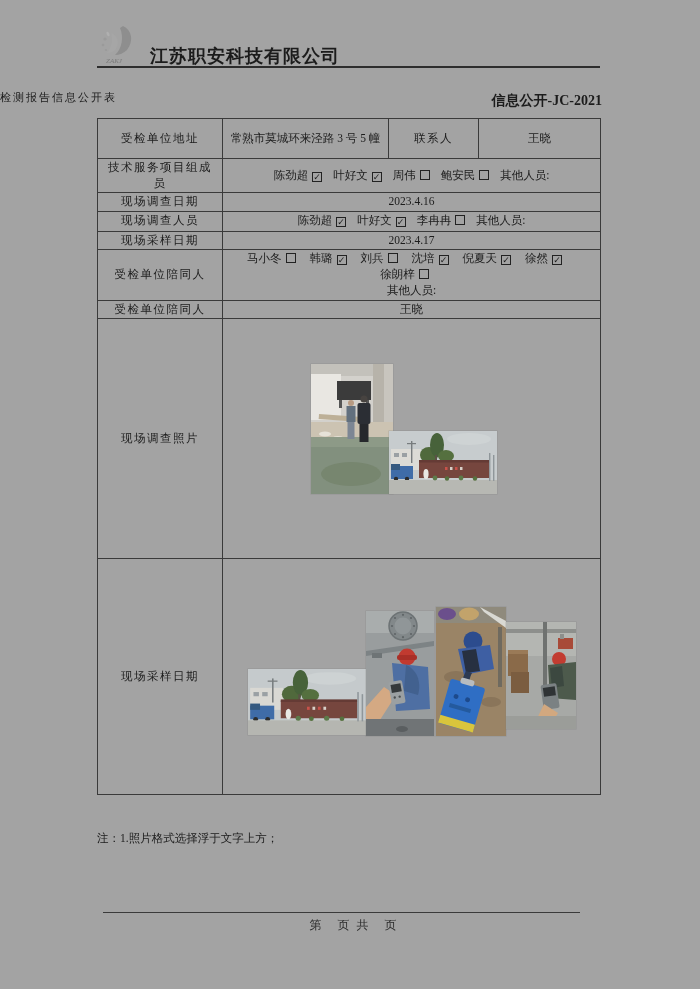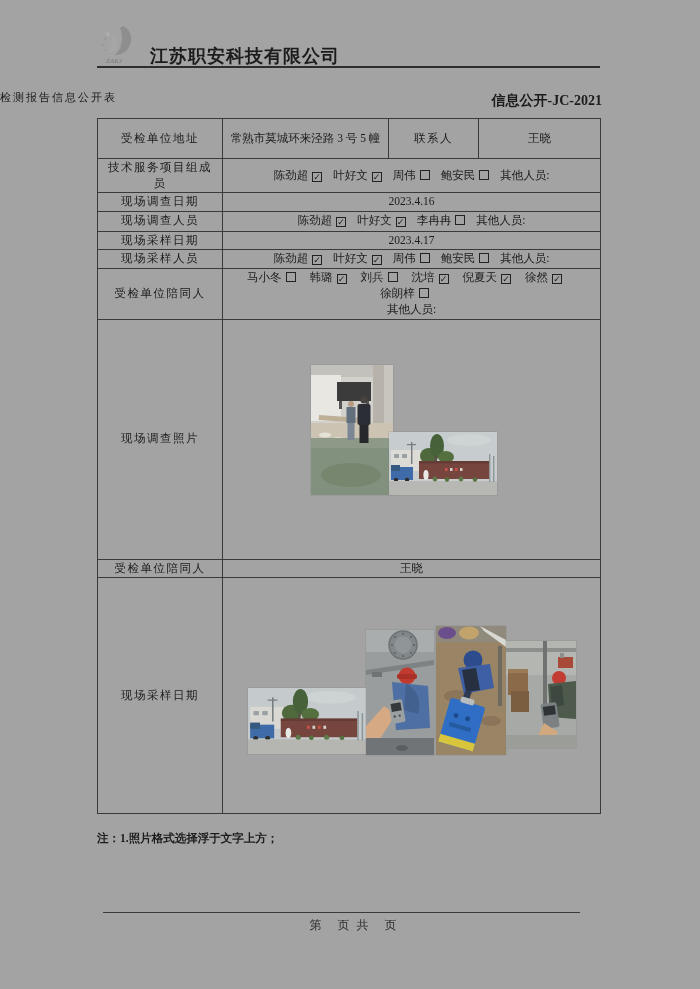--- a/index.html
+++ b/index.html
@@ -30,21 +30,21 @@
   .cbox { display:inline-block; width:10px; height:10px; border:1.2px solid #222;
           margin-left:4px; font-size:9px; line-height:9px; text-align:center;
           font-weight:bold; vertical-align:-1px; font-family:"DejaVu Sans",sans-serif; }
   .other-inline { white-space:nowrap; }
   .lab-line2 { margin-top:1px; }
   
   td.photo-cell { position:relative; padding:0; }
   .photo { position:absolute; box-shadow:0 0 0 0.5px rgba(120,120,120,.35); }
   .photo svg { display:block; }
   
-  .note { position:absolute; left:97px; top:831px; font-size:11.5px;font-weight:bold; }
+  .note { position:absolute; left:97px; top:831px; font-size:11.5px; }
   .ftr-rule { position:absolute; left:103px; top:912px; width:477px; height:1.4px; background:#3a3a3a; }
   .ftr-text { position:absolute; left:0; top:917px; width:100%; text-align:center;
               font-size:12px; letter-spacing:2px; color:#2a2a2a;padding-left:8px; }
 </style>
 </head>
 <body>
 
 <div class="page">
 
   <svg class="hdr-logo" viewBox="0 0 50 42">
@@ -90,32 +90,31 @@
       <td class="lbl" style="height:20px">现场调查人员</td>
       <td class="left" colspan="3">
         <span class="members"><span class="member"><span>陈劲超</span><span class="cbox">✓</span></span><span class="member"><span>叶好文</span><span class="cbox">✓</span></span><span class="member"><span>李冉冉</span><span class="cbox"></span></span></span><span class="other-inline">其他人员:</span>
       </td>
     </tr>
     <tr>
       <td class="lbl" style="height:18px">现场采样日期</td>
       <td colspan="3">2023.4.17</td>
     </tr>
     <tr>
-      <td class="lbl" style="height:19px">现场采样人员</td>
-      <td class="left" colspan="3">
-        <span class="members"><span class="member"><span>陈劲超</span><span class="cbox">✓</span></span><span class="member"><span>叶好文</span><span class="cbox">✓</span></span><span class="member"><span>周伟</span><span class="cbox"></span></span><span class="member"><span>鲍安民</span><span class="cbox"></span></span></span><span class="other-inline">其他人员:</span>
-      </td>
-    </tr>
-    <tr>
       <td class="lbl" style="height:37px">受检单位陪同人</td>
       <td class="left" colspan="3">
         <div class="members tight"><span class="member"><span>马小冬</span><span class="cbox"></span></span><span class="member"><span>韩璐</span><span class="cbox">✓</span></span><span class="member"><span>刘兵</span><span class="cbox"></span></span><span class="member"><span>沈培</span><span class="cbox">✓</span></span><span class="member"><span>倪夏天</span><span class="cbox">✓</span></span><span class="member"><span>徐然</span><span class="cbox">✓</span></span><span class="member"><span>徐朗梓</span><span class="cbox"></span></span></div>
         <div class="lab-line2">其他人员:</div>
       </td>
     </tr>
+    <tr>
+      <td class="lbl" style="height:18px">受检单位陪同人</td>
+      <td colspan="3">王晓</td>
+    </tr>
+
     <tr>
       <td class="lbl" style="height:240px">现场调查照片</td>
       <td class="photo-cell" colspan="3">
 
         <div class="photo" style="left:88px; top:45px;">
           <svg width="82" height="130" viewBox="0 0 82 130">
             <rect width="82" height="130" fill="#d3d1cc"></rect>
             <rect width="82" height="12" fill="#c3c1bb"></rect>
             <rect x="0" y="10" width="30" height="46" fill="#e9e7e2"></rect>
             <rect x="62" y="0" width="11" height="58" fill="#b7b3aa"></rect>
@@ -166,25 +165,20 @@
             <rect x="0" y="49" width="108" height="14" fill="#b7b8b3"></rect>
             <circle cx="46" cy="47" r="2.4" fill="#5d7a4a"></circle>
             <circle cx="58" cy="47.5" r="2.2" fill="#55713f"></circle>
             <circle cx="72" cy="47" r="2.4" fill="#5d7a4a"></circle>
             <circle cx="86" cy="47.5" r="2.2" fill="#55713f"></circle>
             <rect x="100" y="22" width="1.4" height="28" fill="#8f969a"></rect>
             <rect x="104" y="24" width="1.4" height="26" fill="#8f969a"></rect>
           </svg>
         </div>
       </td>
-    </tr>
-
-    <tr>
-      <td class="lbl" style="height:18px">受检单位陪同人</td>
-      <td colspan="3">王晓</td>
     </tr>
 
     <tr>
       <td class="lbl" style="height:236px">现场采样日期</td>
       <td class="photo-cell" colspan="3">
 
         <div class="photo" style="left:25px; top:110px;">
           <svg width="118" height="66" viewBox="0 0 108 63" preserveAspectRatio="none">
             <rect width="108" height="63" fill="#c5cacc"></rect>
             <ellipse cx="75" cy="9" rx="24" ry="6" fill="#cdd2d3"></ellipse>

